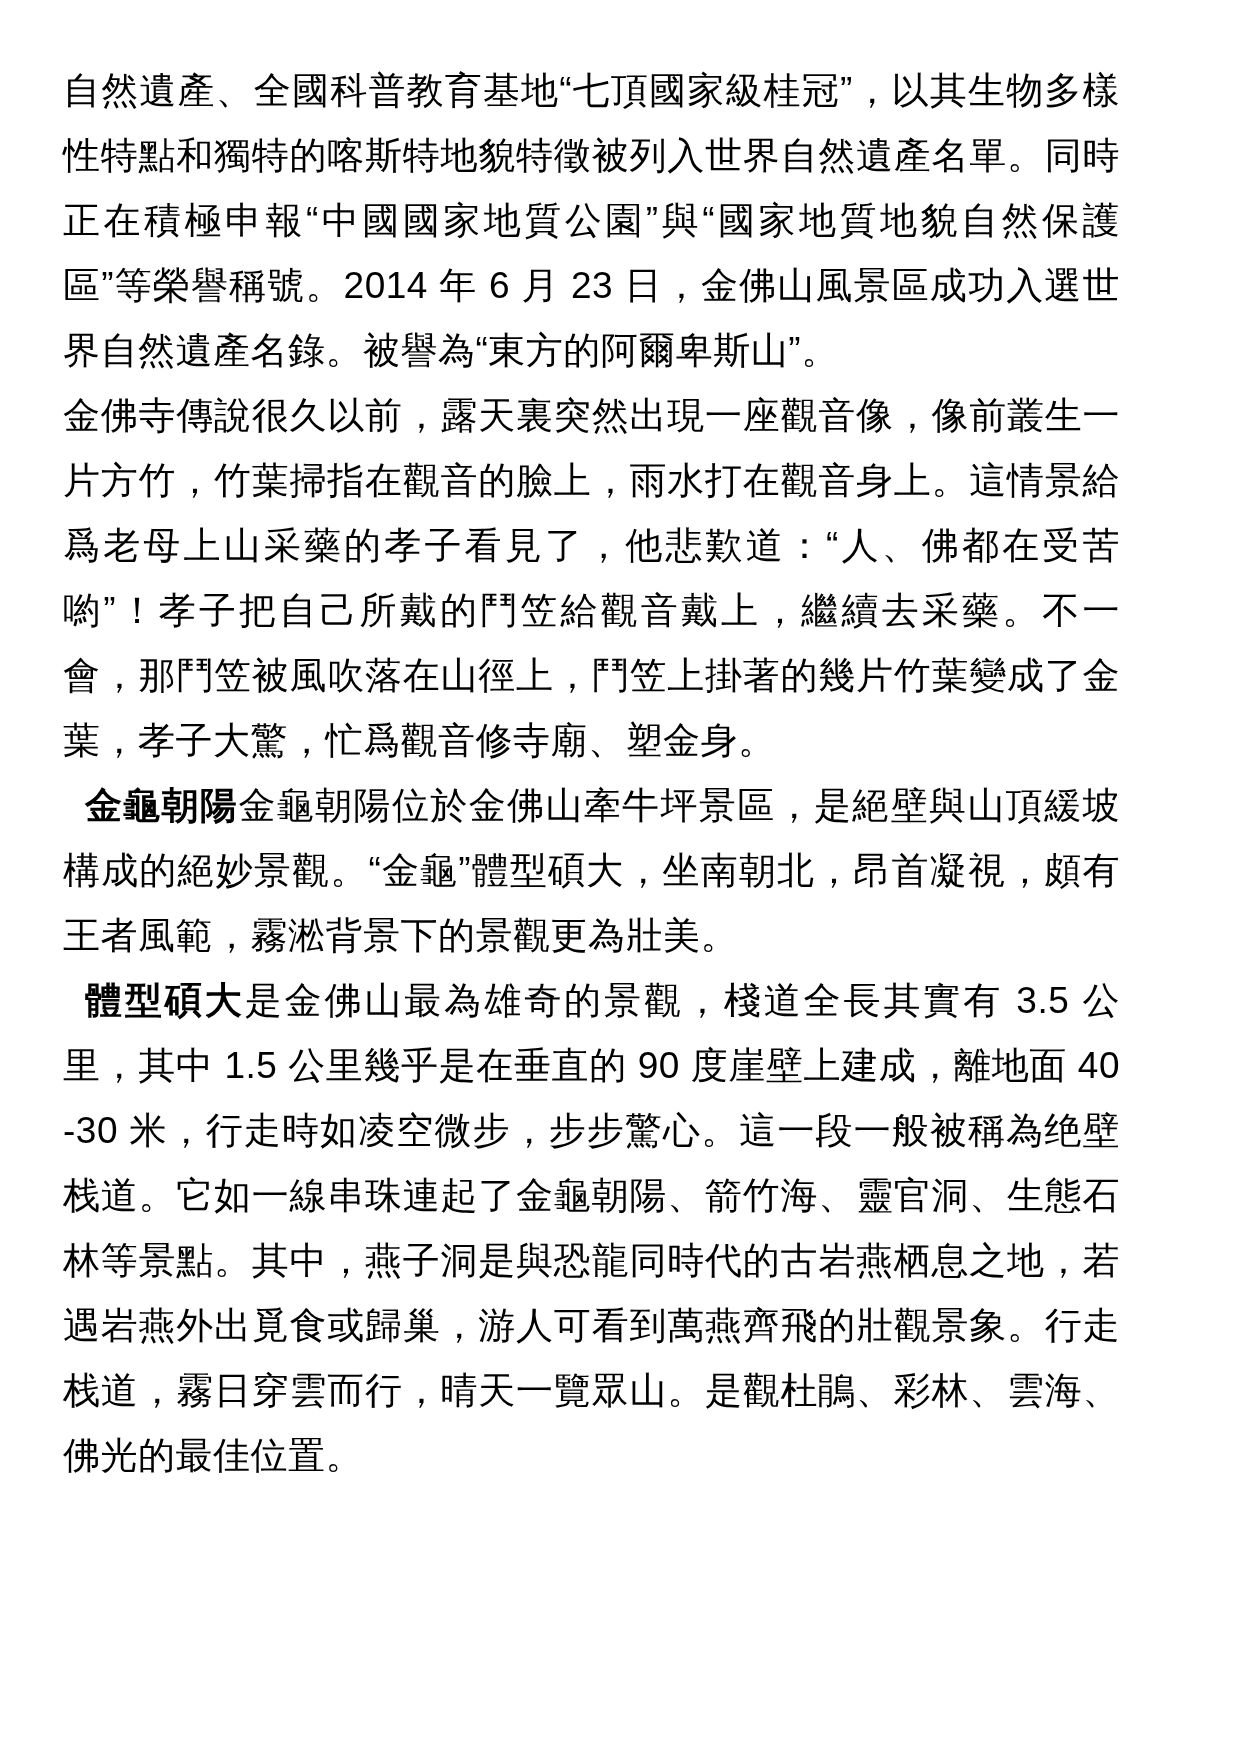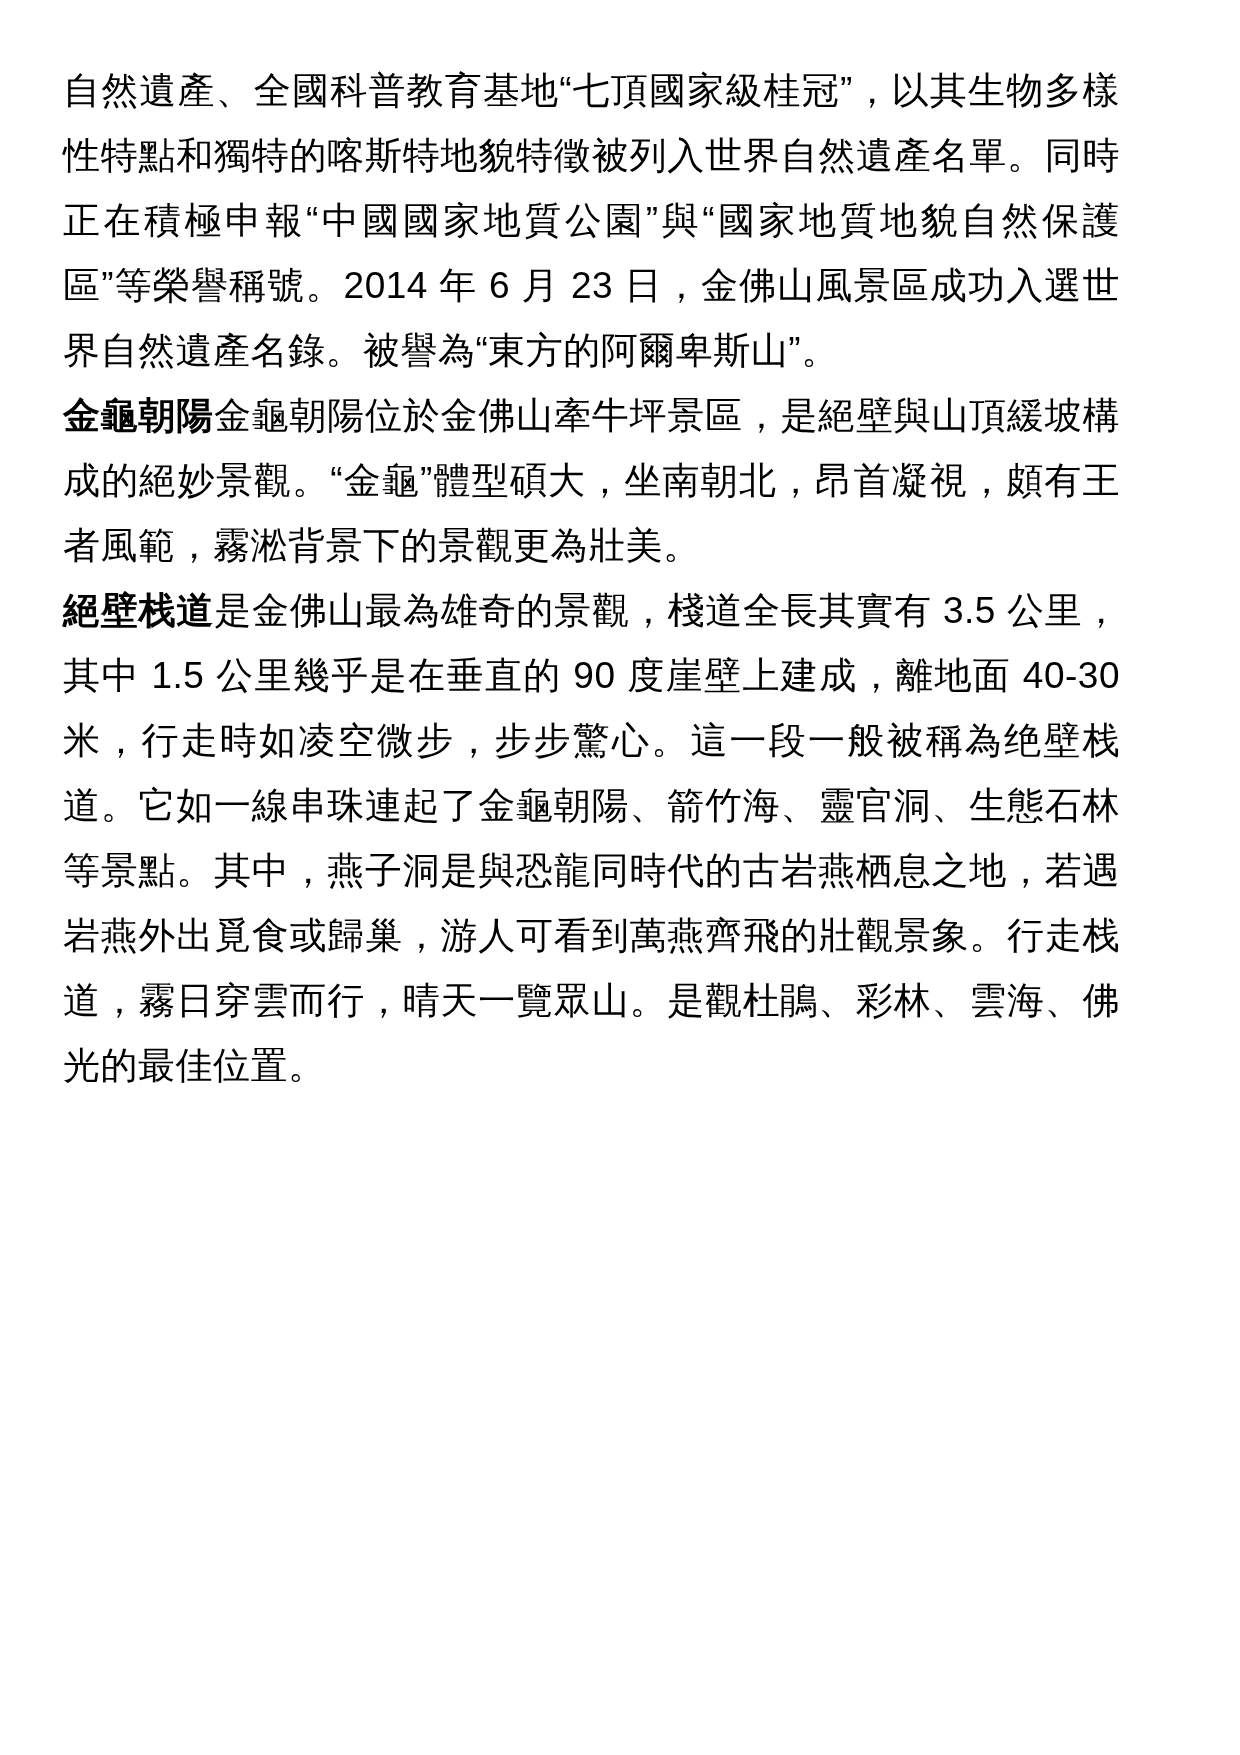--- a/index.html
+++ b/index.html
@@ -29,29 +29,31 @@
     font-size: 37px;
     line-height: 65px;
     text-align: justify;
     text-justify: inter-character;
     letter-spacing: 0.5px;
     word-break: break-all;
     color: #000000;
   }
   .para .lead {
     font-weight: bold;
+    margin-left: 22px;
   }
 </style>
 </head>
 <body>
 
 <div class="page">
   <div class="content">
 
     <p class="para"><span>自然遺產、全國科普教育基地“七頂國家級桂冠”，以其生物多樣性特點和獨特的喀斯特地貌特徵被列入世界自然遺產名單。同時正在積極申報“中國國家地質公園”與“國家地質地貌自然保護區”等榮譽稱號。2014 年 6 月 23 日，金佛山風景區成功入選世界自然遺產名錄。被譽為“東方的阿爾卑斯山”。</span></p>
 
+    <p class="para"><span>金佛寺傳說很久以前，露天裏突然出現一座觀音像，像前叢生一片方竹，竹葉掃指在觀音的臉上，雨水打在觀音身上。這情景給爲老母上山采藥的孝子看見了，他悲歎道：“人、佛都在受苦喲”！孝子把自己所戴的鬥笠給觀音戴上，繼續去采藥。不一會，那鬥笠被風吹落在山徑上，鬥笠上掛著的幾片竹葉變成了金葉，孝子大驚，忙爲觀音修寺廟、塑金身。</span></p>
 
     <p class="para"><span class="lead">金龜朝陽</span><span>金龜朝陽位於金佛山牽牛坪景區，是絕壁與山頂緩坡構成的絕妙景觀。“金龜”體型碩大，坐南朝北，昂首凝視，頗有王者風範，霧淞背景下的景觀更為壯美。</span></p>
 
-    <p class="para"><span class="lead">絕壁栈道</span><span>是金佛山最為雄奇的景觀，棧道全長其實有 3.5 公里，其中 1.5 公里幾乎是在垂直的 90 度崖壁上建成，離地面 40-30 米，行走時如凌空微步，步步驚心。這一段一般被稱為绝壁栈道。它如一線串珠連起了金龜朝陽、箭竹海、靈官洞、生態石林等景點。其中，燕子洞是與恐龍同時代的古岩燕栖息之地，若遇岩燕外出覓食或歸巢，游人可看到萬燕齊飛的壯觀景象。行走栈道，霧日穿雲而行，晴天一覽眾山。是觀杜鵑、彩林、雲海、佛光的最佳位置。</span></p>
+    <p class="para"><span class="lead">體型碩大</span><span>是金佛山最為雄奇的景觀，棧道全長其實有 3.5 公里，其中 1.5 公里幾乎是在垂直的 90 度崖壁上建成，離地面 40-30 米，行走時如凌空微步，步步驚心。這一段一般被稱為绝壁栈道。它如一線串珠連起了金龜朝陽、箭竹海、靈官洞、生態石林等景點。其中，燕子洞是與恐龍同時代的古岩燕栖息之地，若遇岩燕外出覓食或歸巢，游人可看到萬燕齊飛的壯觀景象。行走栈道，霧日穿雲而行，晴天一覽眾山。是觀杜鵑、彩林、雲海、佛光的最佳位置。</span></p>
 
   </div>
 </div>
 
 </body></html>

